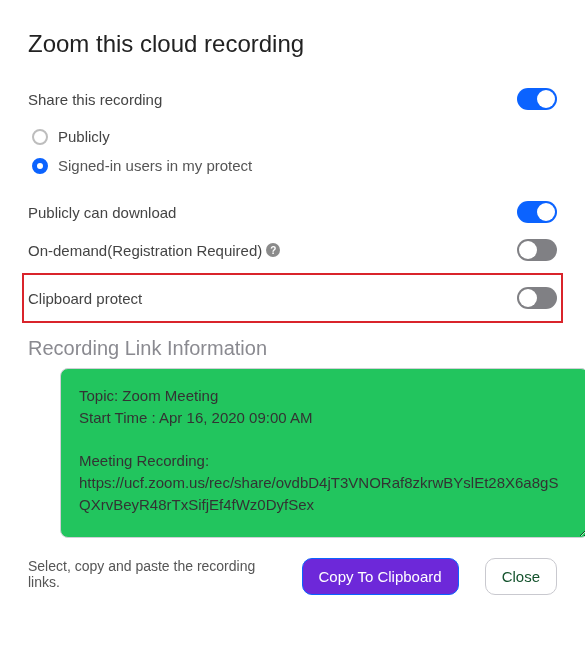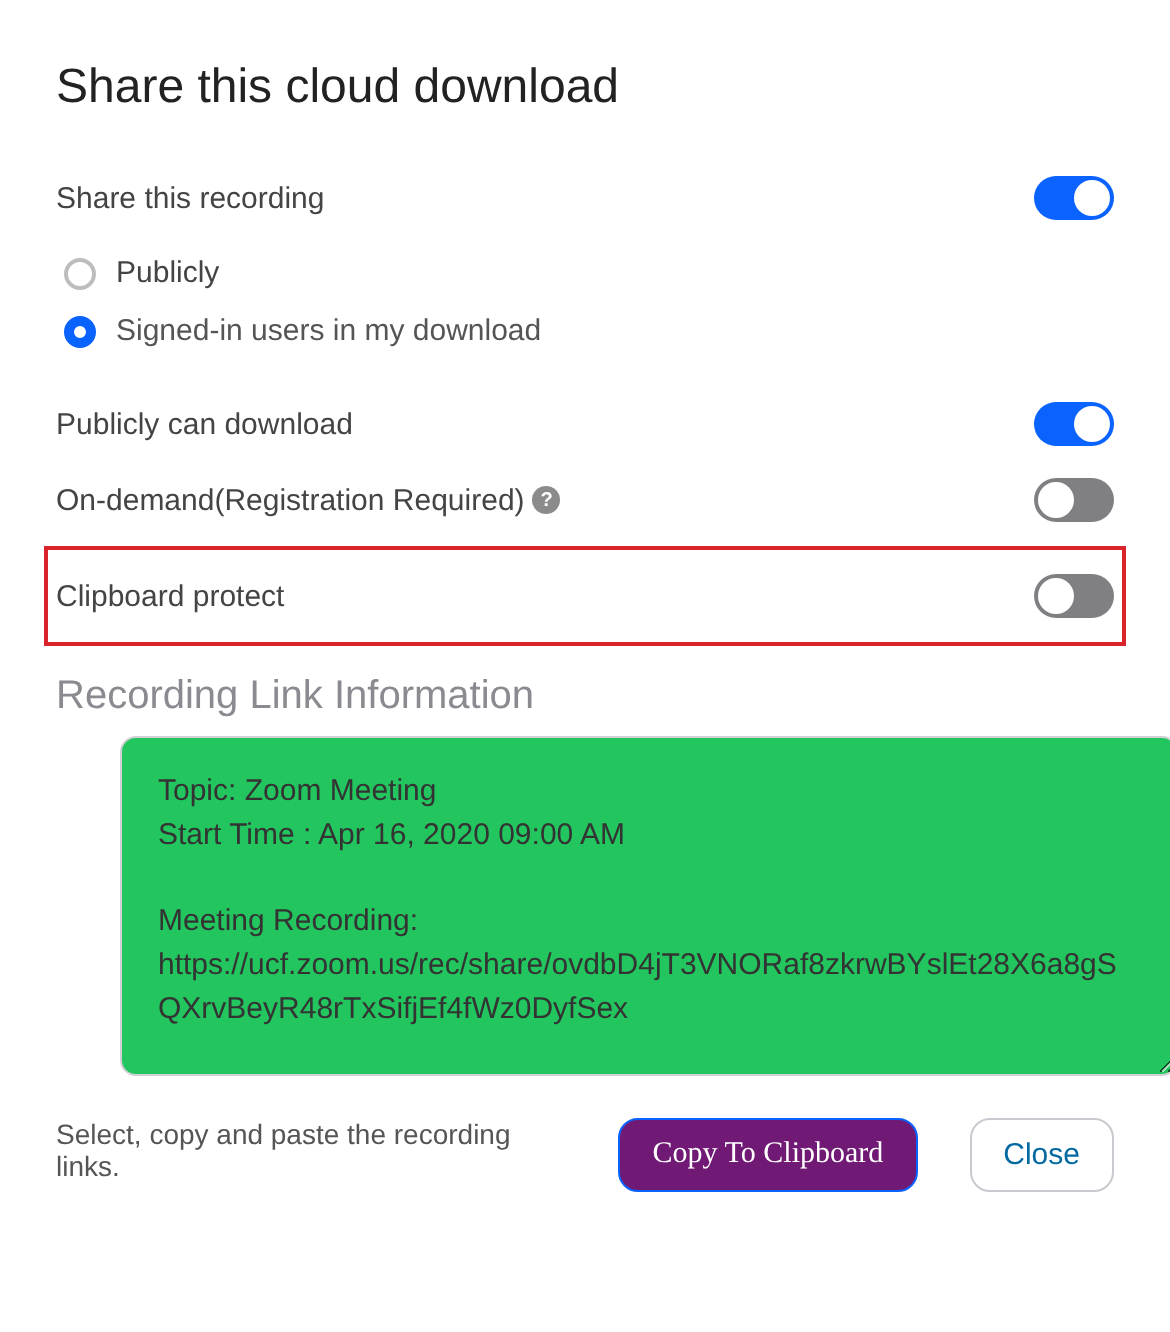--- a/index.html
+++ b/index.html
@@ -134,58 +134,57 @@
     flex: 1;
   }
   .btn {
     font-size: 15px;
     padding: 9px 16px;
     border-radius: 10px;
     cursor: pointer;
     border: 1px solid transparent;
   }
   .btn-primary {
-    background: #701a75;
+    background: #6d28d9;
     color: #fff;
     border-color: #0b63ff;
-    font-family: Liberation Serif, serif;
   }
   .btn-secondary {
     background: #fff;
-    color: #0369a1;
+    color: #14532d;
     border-color: #c9c9cf;
   }
   .row-left {
     display: flex;
     align-items: center;
   }
 </style>
 </head>
 <body>
 
 <div class="dialog">
 
-  <h1 class="title">Share this cloud download</h1>
+  <h1 class="title">Zoom this cloud recording</h1>
 
   <div class="row">
     <span>Share this recording</span>
     <div class="toggle toggle-on">
       <div class="toggle-knob"></div>
     </div>
   </div>
 
   <div class="radio-group">
     <div class="radio-item">
       <div class="radio-circle radio-unchecked"></div>
       <span>Publicly</span>
     </div>
     <div class="radio-item">
       <div class="radio-circle radio-checked"></div>
       <span>
-        <span class="radio-sub">Signed-in users in my download</span>
+        <span class="radio-sub">Signed-in users in my protect</span>
       </span>
     </div>
   </div>
 
   <div class="row">
     <span>Publicly can download</span>
     <div class="toggle toggle-on">
       <div class="toggle-knob"></div>
     </div>
   </div>

